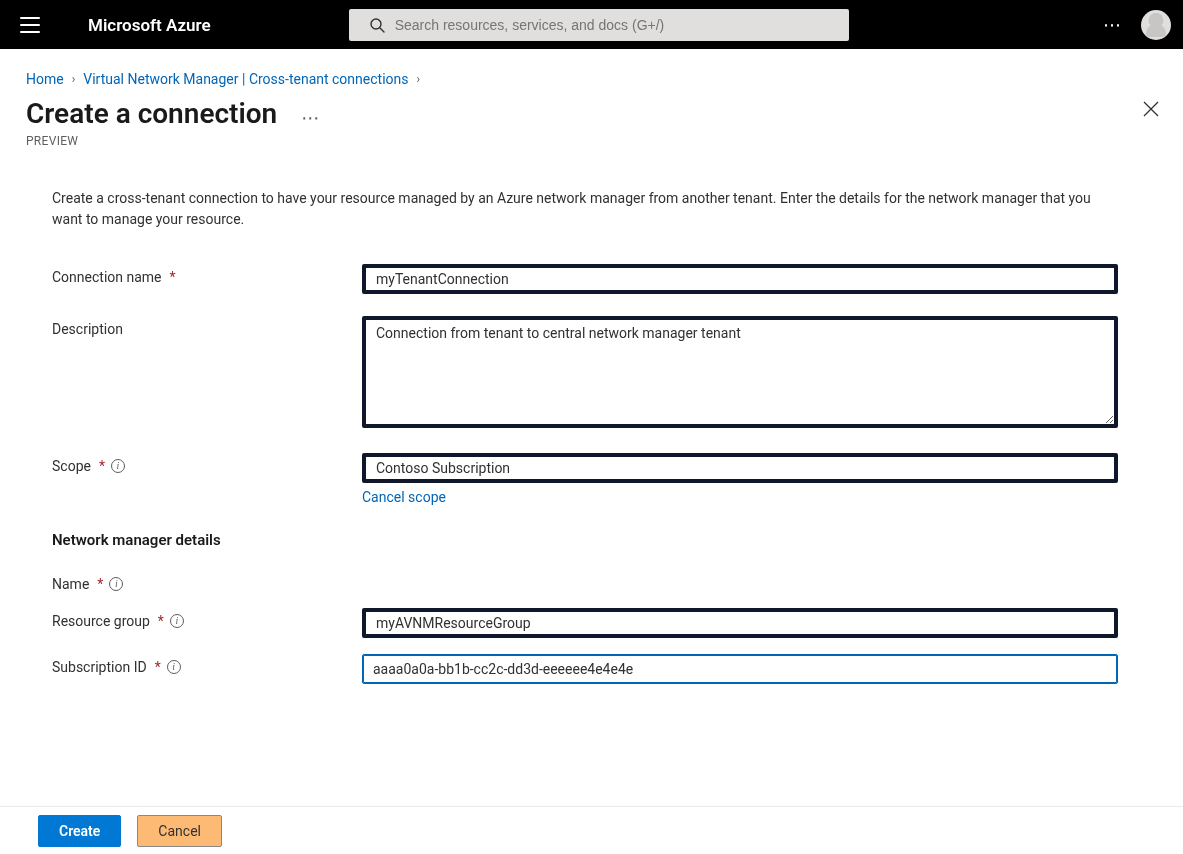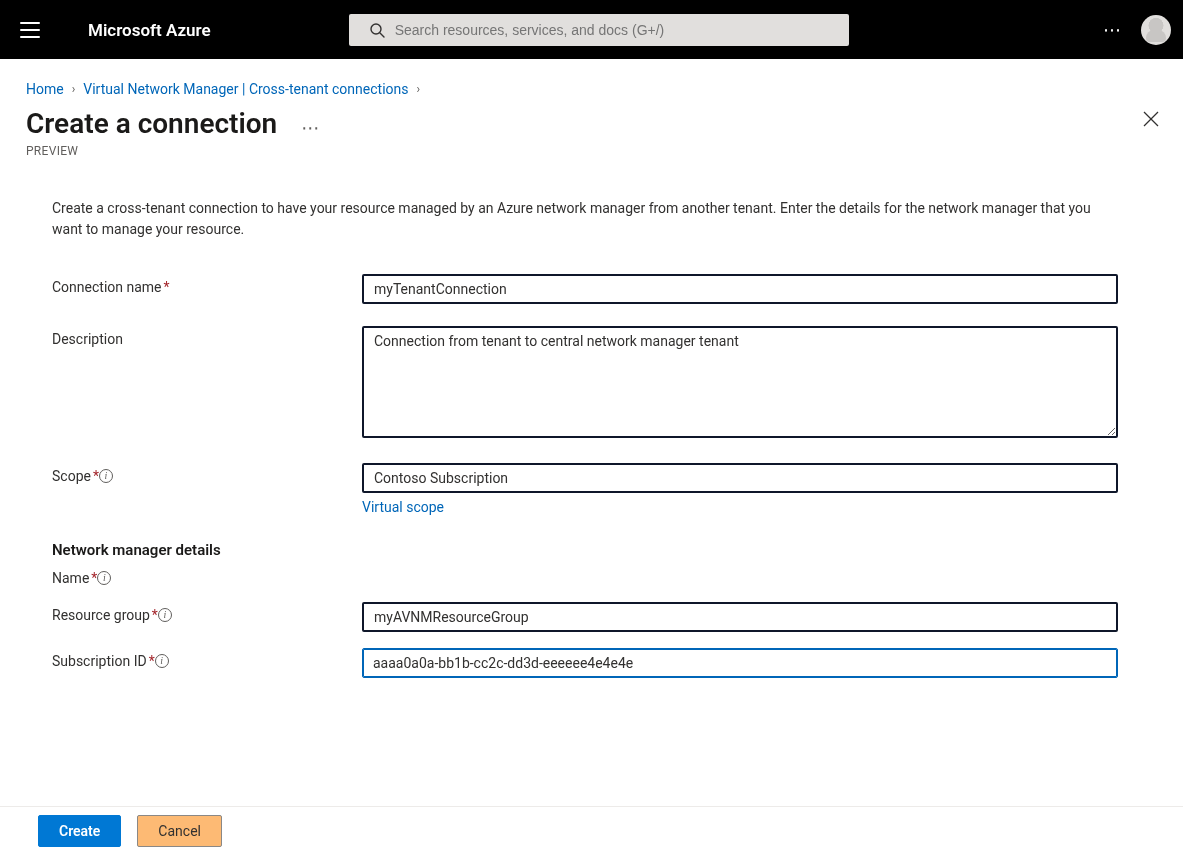--- a/index.html
+++ b/index.html
@@ -6,21 +6,21 @@
   html, body {
     margin: 0; padding: 0;
     width: 1183px; height: 854px;
     font-family: "Segoe UI", -apple-system, BlinkMacSystemFont, Roboto, "Helvetica Neue", Arial, sans-serif;
     font-size: 14px;
     color: #323130;
     background: #ffffff;
     overflow: hidden;
   }
   .topbar {
-    height: 59px;
+    height: 49px;
     background: #000000;
     display: flex;
     align-items: center;
     padding: 0 12px;
     gap: 16px;
   }
   .hamburger {
     width: 24px; height: 24px;
     display: flex; flex-direction: column; justify-content: center; gap: 5px;
     cursor: pointer;
@@ -93,53 +93,53 @@
 
   .form-row {
     display:flex; align-items:flex-start;
     margin-bottom: 22px;
   }
   .form-row.tighter { margin-bottom: 16px; }
   .form-label {
     flex: 0 0 310px;
     padding-top: 5px;
     font-size:14px; color:#323130;
-    display:flex; align-items:center; 
+    display:flex; align-items:center; gap:6px;
   }
   .req { color:#a4262c; margin-left:2px; }
   .info-icon {
     width:14px; height:14px; border:1px solid #605e5c; border-radius:50%;
     display:inline-flex; align-items:center; justify-content:center;
     font-size:10px; color:#605e5c; line-height:1; cursor:default;
     font-style: italic; font-family: Georgia, serif;
   }
   .form-field { flex:1; max-width: 756px; }
   .txt, .ta, .readonly {
     width:100%;
-    border:2px solid #0f172a;
+    border:4px solid #0f172a;
     border-radius:2px;
     padding: 5px 10px;
     font-size:14px;
     font-family:inherit;
     color:#323130;
     background:#fff;
     outline:none;
   }
   .txt { height:30px; }
   .ta  { height:112px; resize: both; }
   .readonly { height:30px; background:#fff; }
   .txt.focused {
     border:1px solid #0066b8;
     box-shadow: 0 0 0 1px #0066b8 inset;
   }
   .link { color:#0066b8; font-size:14px; cursor:pointer; margin-top:6px; display:inline-block; }
 
   .section-head {
     font-size:15px; font-weight:600; color:#1b1a19;
-    margin: 26px 0 6px 0;
+    margin: 26px 0 22px 0;
   }
 
   .footer {
     position:absolute; left:0; right:0; bottom:0;
     height:48px;
     border-top:1px solid #edebe9;
     display:flex; align-items:center; gap:16px;
     padding-left:38px;
     background:#fff;
   }
@@ -216,21 +216,21 @@
   </div>
 
   <div class="form-row">
     <div class="form-label">
       <span>Scope</span>
         <span class="req">*</span>
       <span class="info-icon">i</span>
     </div>
     <div class="form-field">
       <input class="readonly" type="text" readonly="" value="Contoso Subscription" style="">
-      <span class="link">Virtual scope</span>
+      <span class="link">Cancel scope</span>
     </div>
   </div>
 
   <div class="section-head">Network manager details</div>
 
   <div class="form-row tighter">
     <div class="form-label">
       <span>Name</span>
         <span class="req">*</span>
       <span class="info-icon">i</span>

